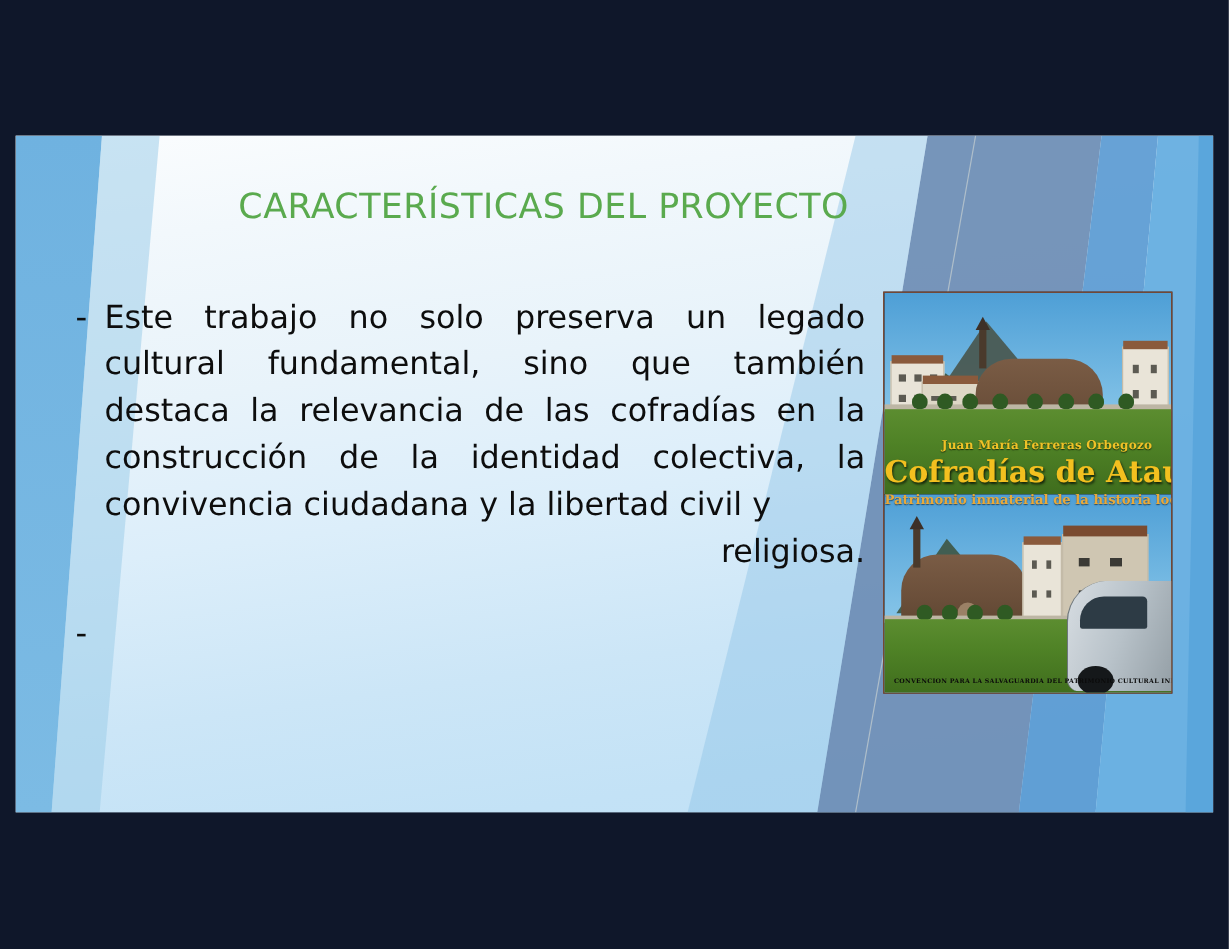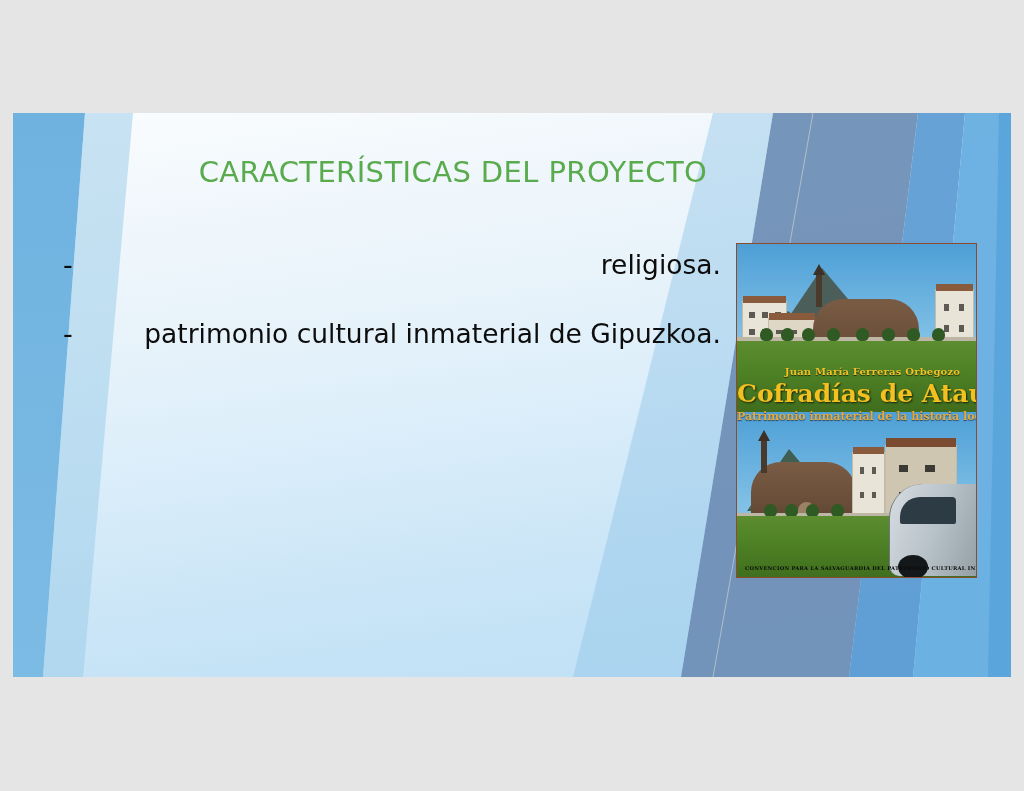--- a/index.html
+++ b/index.html
@@ -14,21 +14,21 @@
     overflow: hidden;
   }
 
   
   #slide-root {
     position: absolute;
     left: 0;
     top: 0;
     width: 1024px;
     height: 791px;
-    background: #e5e5e5;
+    background: #0f172a;
   }
 
   .slide {
     position: absolute;
     left: 13px;
     top: 113px;
     width: 998px;
     height: 564px;
     overflow: hidden;
     background: linear-gradient(172deg,
@@ -338,28 +338,28 @@
       </svg>
     </div>
 
     <div class="slide-title">CARACTERÍSTICAS DEL PROYECTO</div>
 
     <div class="body-block">
 
       <div class="bullet-row">
         <div class="bullet-dash">-</div>
         <div class="bullet-text">
+          <span>Este trabajo no solo preserva un legado cultural fundamental, sino que también destaca la relevancia de las cofradías en la construcción de la identidad colectiva, la convivencia ciudadana y la libertad civil y</span>
           <span class="last-line">religiosa.</span>
         </div>
       </div>
 
       <div class="bullet-row">
         <div class="bullet-dash">-</div>
         <div class="bullet-text">
-          <span class="last-line">patrimonio cultural inmaterial de Gipuzkoa.</span>
         </div>
       </div>
 
     </div>
 
     <div class="book-cover">
 
       <div class="cover-half cover-top">
         <div class="sky"></div>
         <div class="mountain"></div>

